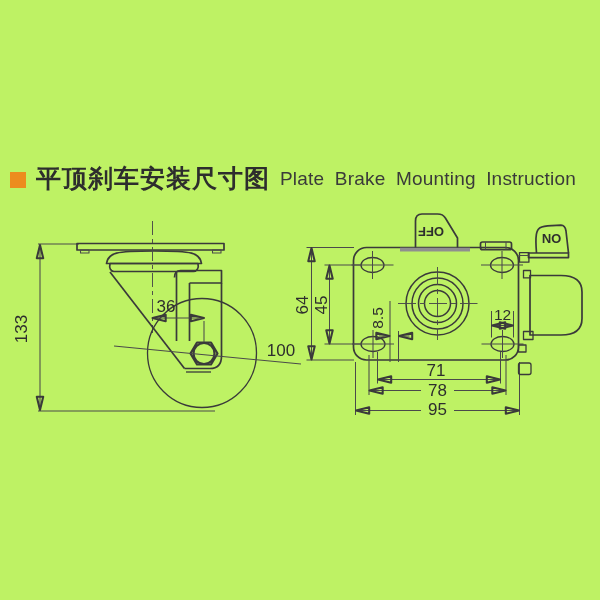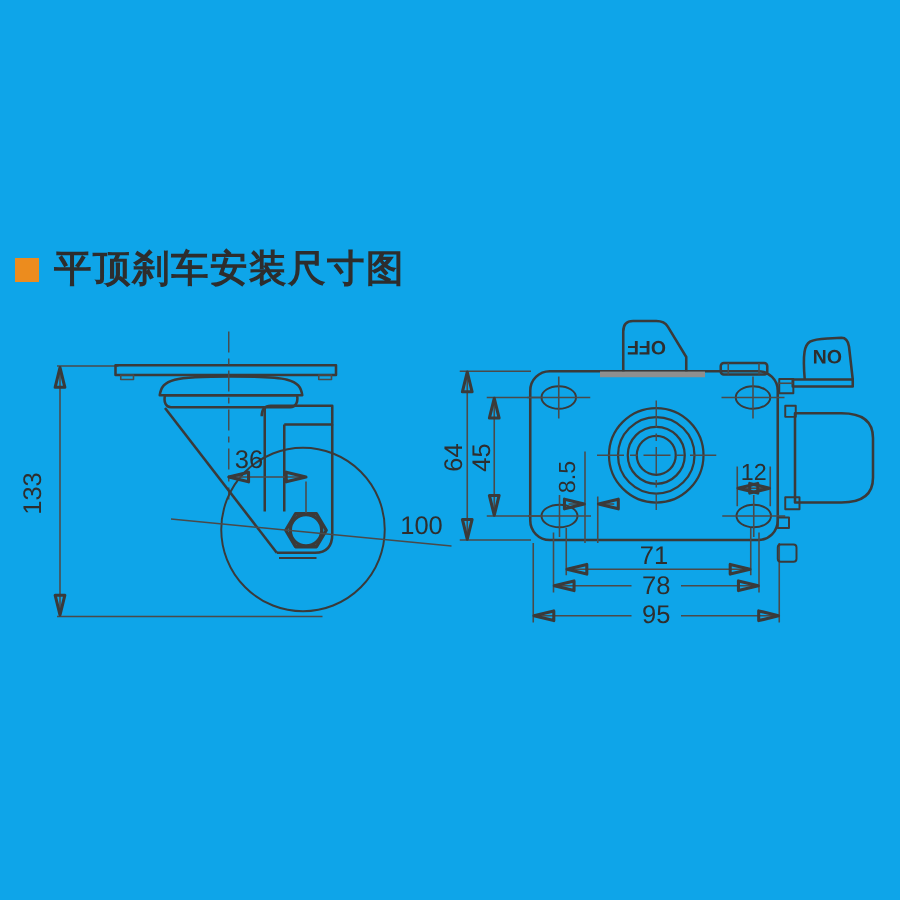--- a/index.html
+++ b/index.html
@@ -1,16 +1,16 @@
 <!DOCTYPE html>
 <html><head>
 <meta charset="utf-8">
 <style>
   html,body{margin:0;padding:0;background:#ffffff;}
-  .page{position:relative;width:600px;height:600px;background:#0ea5e9;overflow:hidden;
+  .page{position:relative;width:600px;height:600px;background:#bef264;overflow:hidden;
         font-family:"Liberation Sans",sans-serif;}
   .title-row{position:absolute;left:10px;top:162px;display:flex;align-items:center;z-index:2;}
   .bullet-svg{flex:0 0 auto;margin-top:3px;}
   .title-zh{font-size:25px;font-weight:700;color:#2d2d2d;margin-left:10px;letter-spacing:1px;white-space:nowrap;}
   .title-en{font-size:19px;font-weight:400;color:#3a3a3a;margin-left:10px;word-spacing:5px;white-space:nowrap;letter-spacing:0.2px;}
   svg.draw{position:absolute;left:0;top:0;z-index:1;}
   svg.draw path,svg.draw rect,svg.draw circle,svg.draw ellipse,svg.draw polygon,svg.draw line{
       fill:none;stroke:#3a3a3a;stroke-width:1.7;stroke-linecap:butt;stroke-linejoin:round;}
   svg.draw .thin{stroke:#4a4a4a;stroke-width:1.05;}
   svg.draw .mid{stroke-width:1.3;}
@@ -27,20 +27,21 @@
 </head>
 <body>
 
 <div class="page">
 
   <div class="title-row">
     <svg class="bullet-svg" width="16" height="16">
       <rect x="0" y="0" width="16" height="16" fill="#EC8C1E"></rect>
     </svg>
     <span class="title-zh">平顶刹车安装尺寸图</span>
+    <span class="title-en">Plate Brake Mounting Instruction</span>
   </div>
 
   <svg class="draw" width="600" height="600" viewBox="0 0 600 600">
     <defs>
       <marker id="ae" markerUnits="userSpaceOnUse" markerWidth="26" markerHeight="12" refX="0" refY="0" orient="auto" viewBox="-12 -5 14 10">
         <path class="arr" d="M0,0 L-11,-2.7 L-11,2.7 Z"></path>
       </marker>
       <marker id="as" markerUnits="userSpaceOnUse" markerWidth="26" markerHeight="12" refX="0" refY="0" orient="auto-start-reverse" viewBox="-12 -5 14 10">
         <path class="arr" d="M0,0 L-11,-2.7 L-11,2.7 Z"></path>
       </marker>

